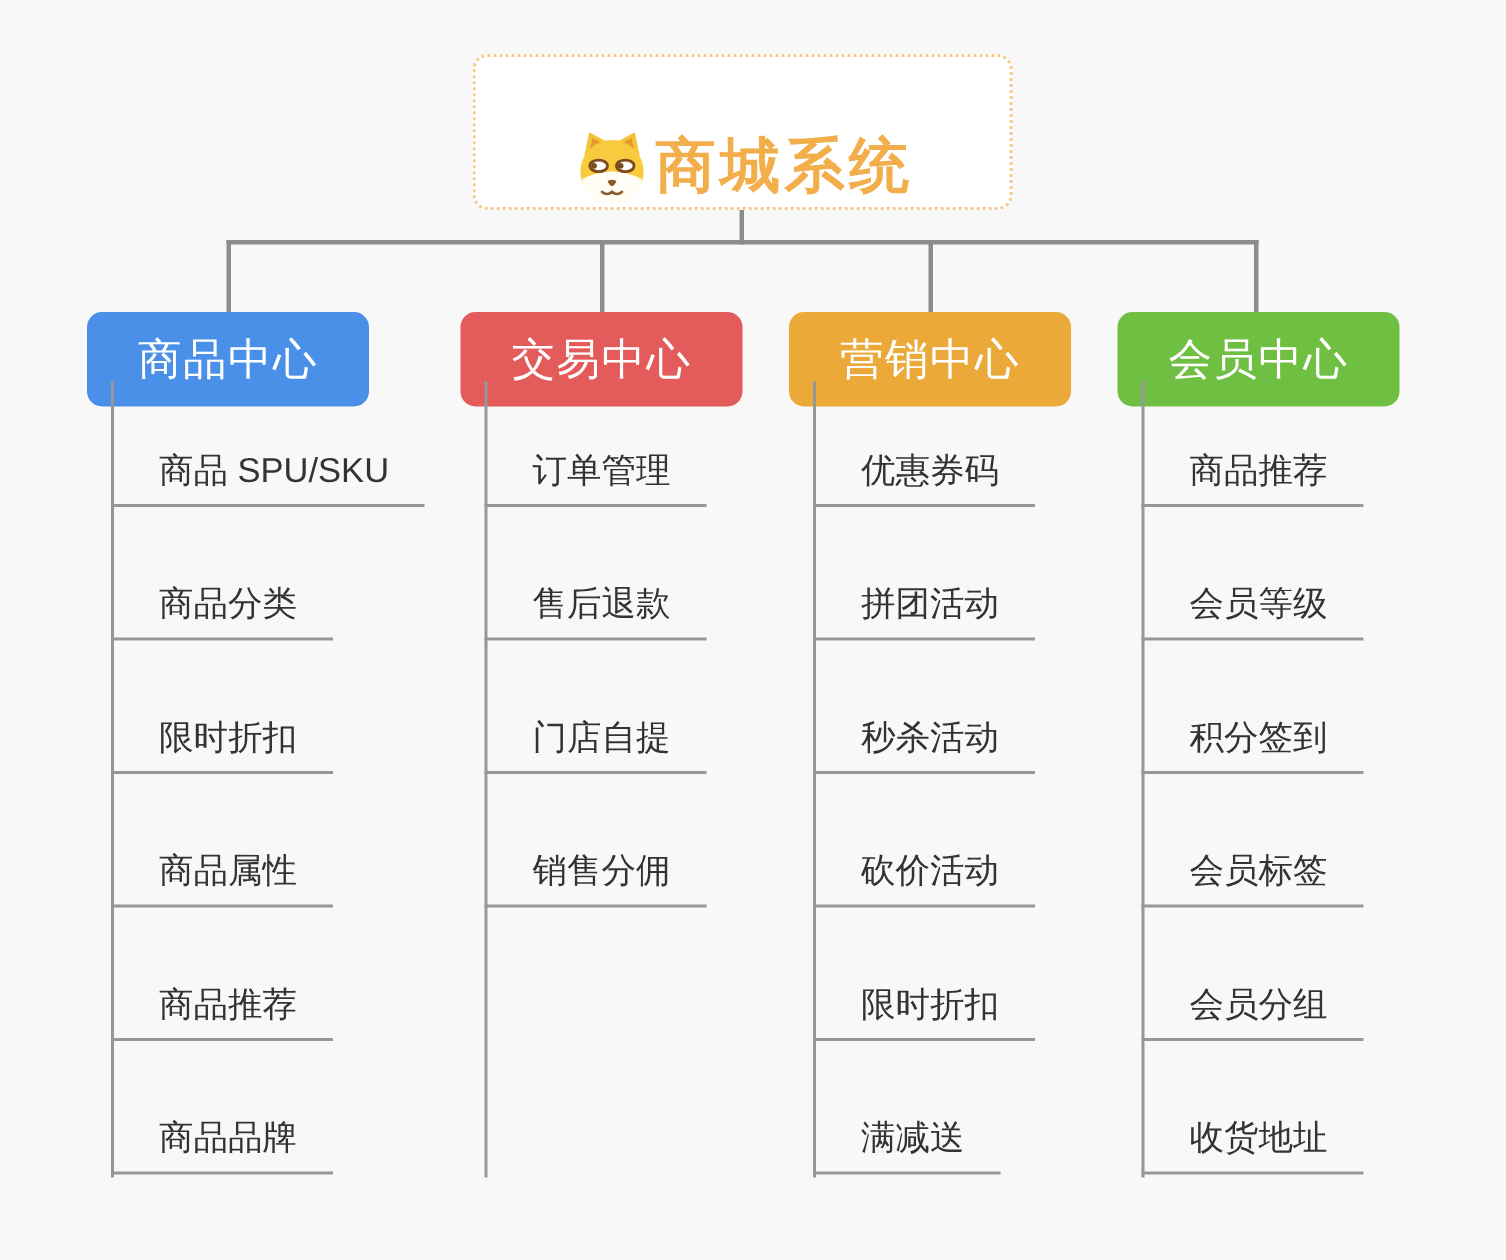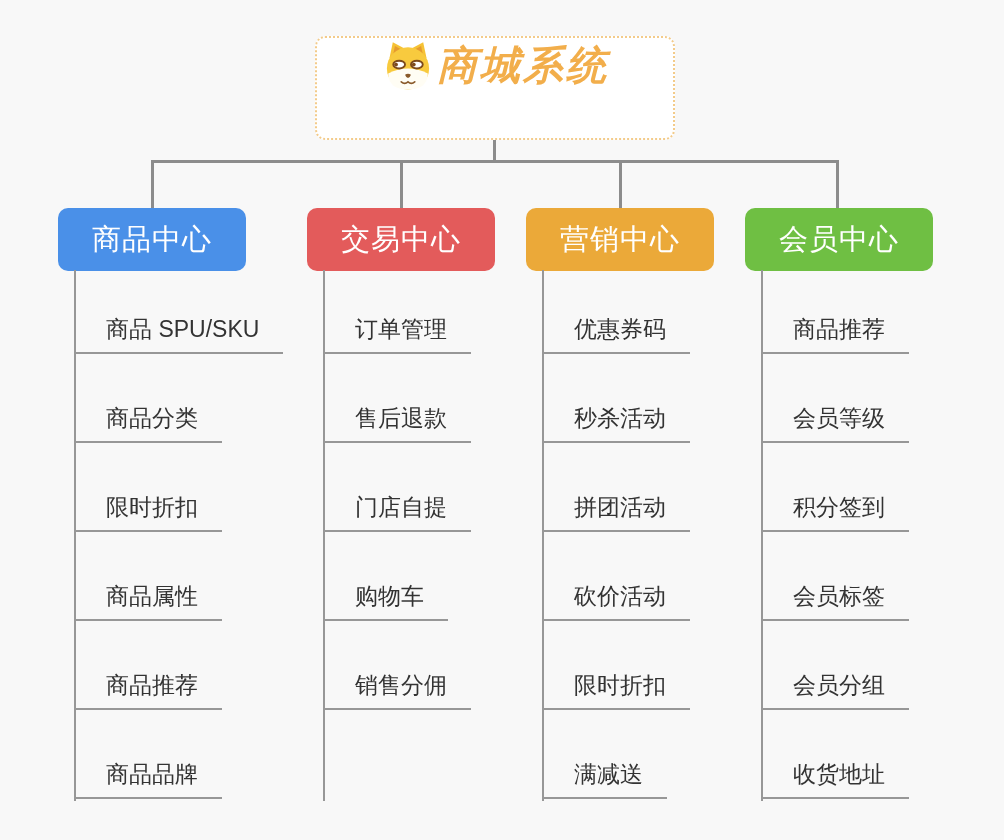--- a/index.html
+++ b/index.html
@@ -18,24 +18,23 @@
   
   .root-node {
     position: absolute;
     left: 315px; top: 36px;
     width: 360px; height: 104px;
     background: #ffffff;
     border: 2px dotted #f3cb8a;
     border-radius: 10px;
     box-sizing: border-box;
     display: flex;
-    align-items: flex-start;
+    align-items: flex-end;
     justify-content: center;
     gap: 2px;
-    font-style: italic;
   }
   .root-title {
     font-size: 40px;
     font-weight: 600;
     letter-spacing: 3px;
     color: #f2ae4b;
     white-space: nowrap;
   }
   .dog-icon { width: 54px; height: 54px; flex: 0 0 auto; }
   
@@ -54,21 +53,21 @@
     letter-spacing: 1px;
     display: flex;
     align-items: center;
     justify-content: center;
     white-space: nowrap;
     box-sizing: border-box;
   }
   
   .branch-column {
     position: absolute;
-    top: 270px;
+    top: 254px;
     height: 403px;
   }
   .trunk-line {
     position: absolute;
     left: 0; top: 0;
     width: 2px; height: 531px;
     background: #979797;
   }
   .branch-item-row {
     display: flex;
@@ -149,37 +148,34 @@
         <div class="branch-item-row first">
           <div class="branch-item-label">订单管理</div>
         </div>
         <div class="branch-item-row">
           <div class="branch-item-label">售后退款</div>
         </div>
         <div class="branch-item-row">
           <div class="branch-item-label">门店自提</div>
         </div>
         <div class="branch-item-row">
-          <div class="branch-item-label">购物车</div>
-        </div>
-        <div class="branch-item-row">
           <div class="branch-item-label">销售分佣</div>
         </div>
       </div>
       <div class="branch-box" style="left: 526px; background: rgb(235, 169, 57);">营销中心</div>
       <div class="branch-column" style="left: 542px;">
         <div class="trunk-line"></div>
         <div class="branch-item-row first">
           <div class="branch-item-label">优惠券码</div>
         </div>
         <div class="branch-item-row">
+          <div class="branch-item-label">拼团活动</div>
+        </div>
+        <div class="branch-item-row">
           <div class="branch-item-label">秒杀活动</div>
-        </div>
-        <div class="branch-item-row">
-          <div class="branch-item-label">拼团活动</div>
         </div>
         <div class="branch-item-row">
           <div class="branch-item-label">砍价活动</div>
         </div>
         <div class="branch-item-row">
           <div class="branch-item-label">限时折扣</div>
         </div>
         <div class="branch-item-row">
           <div class="branch-item-label">满减送</div>
         </div>

